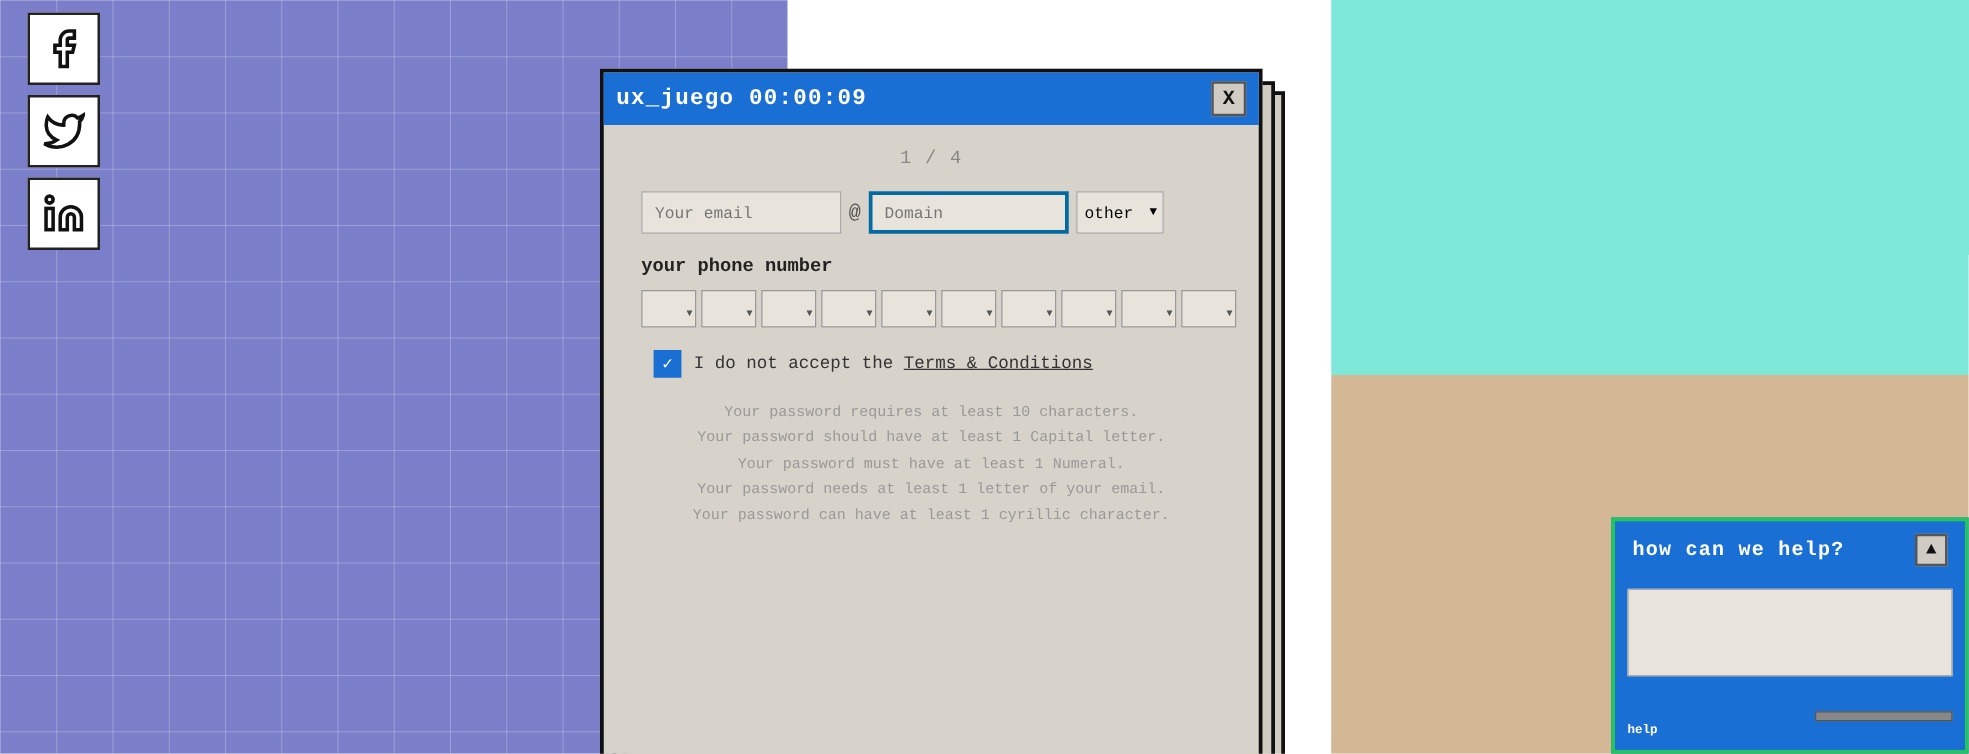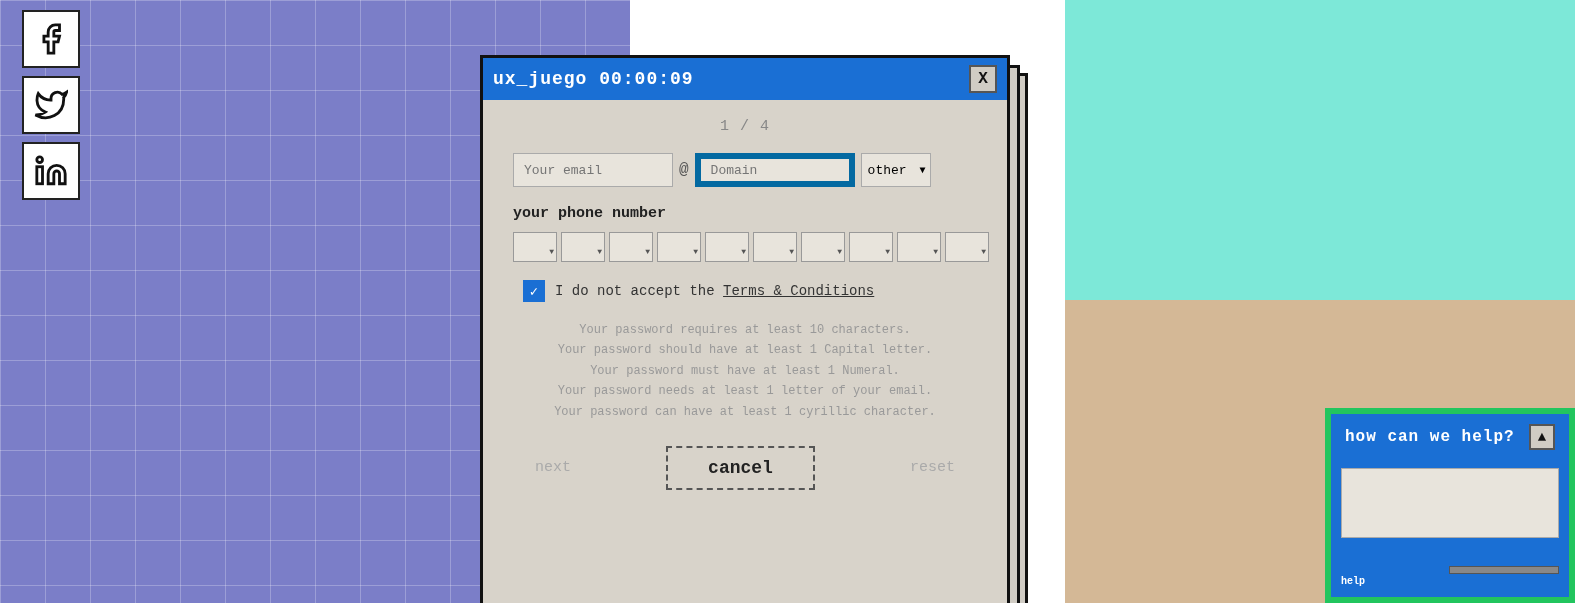--- a/index.html
+++ b/index.html
@@ -179,21 +179,21 @@
 
     .at-symbol {
       font-size: 16px;
       color: #555;
     }
 
     .domain-input {
       width: 160px;
       height: 34px;
       background: #e8e4dc;
-      border: 6px solid #0369a1;
+      border: 3px solid #0369a1;
       padding: 0 10px;
       font-family: 'Courier New', monospace;
       font-size: 13px;
       color: #888;
       outline: none;
     }
 
     .domain-select {
       height: 34px;
       background: #e8e4dc;
@@ -340,23 +340,23 @@
       border: 2px dashed #555;
       padding: 10px 40px;
       cursor: pointer;
     }
 
     
     .help-widget {
       position: absolute;
       bottom: 0;
       right: 0;
-      width: 250px;
+      width: 286px;
       background: #1a6fd4;
-      border: 6px solid #22c55e;
+      border: 3px solid #22c55e;
     }
 
     .help-title-bar {
       display: flex;
       align-items: center;
       justify-content: space-between;
       padding: 10px 14px;
     }
 
     .help-title-text {
@@ -533,25 +533,20 @@
       
       <div class="requirements">
         <div>Your password requires at least 10 characters.</div>
         <div>Your password should have at least 1 Capital letter.</div>
         <div>Your password must have at least 1 Numeral.</div>
         <div>Your password needs at least 1 letter of your email.</div>
         <div>Your password can have at least 1 cyrillic character.</div>
       </div>
 
       
-      <div class="action-row">
-        <button class="action-btn-text">next</button>
-        <button class="cancel-btn">cancel</button>
-        <button class="action-btn-text">reset</button>
-      </div>
     </div>
   </div>
 </div>
 
 <div class="help-widget">
   <div class="help-title-bar">
     <span class="help-title-text">how can we help?</span>
     <div class="help-collapse-btn">▲</div>
   </div>
   <div class="help-input-area"></div>

